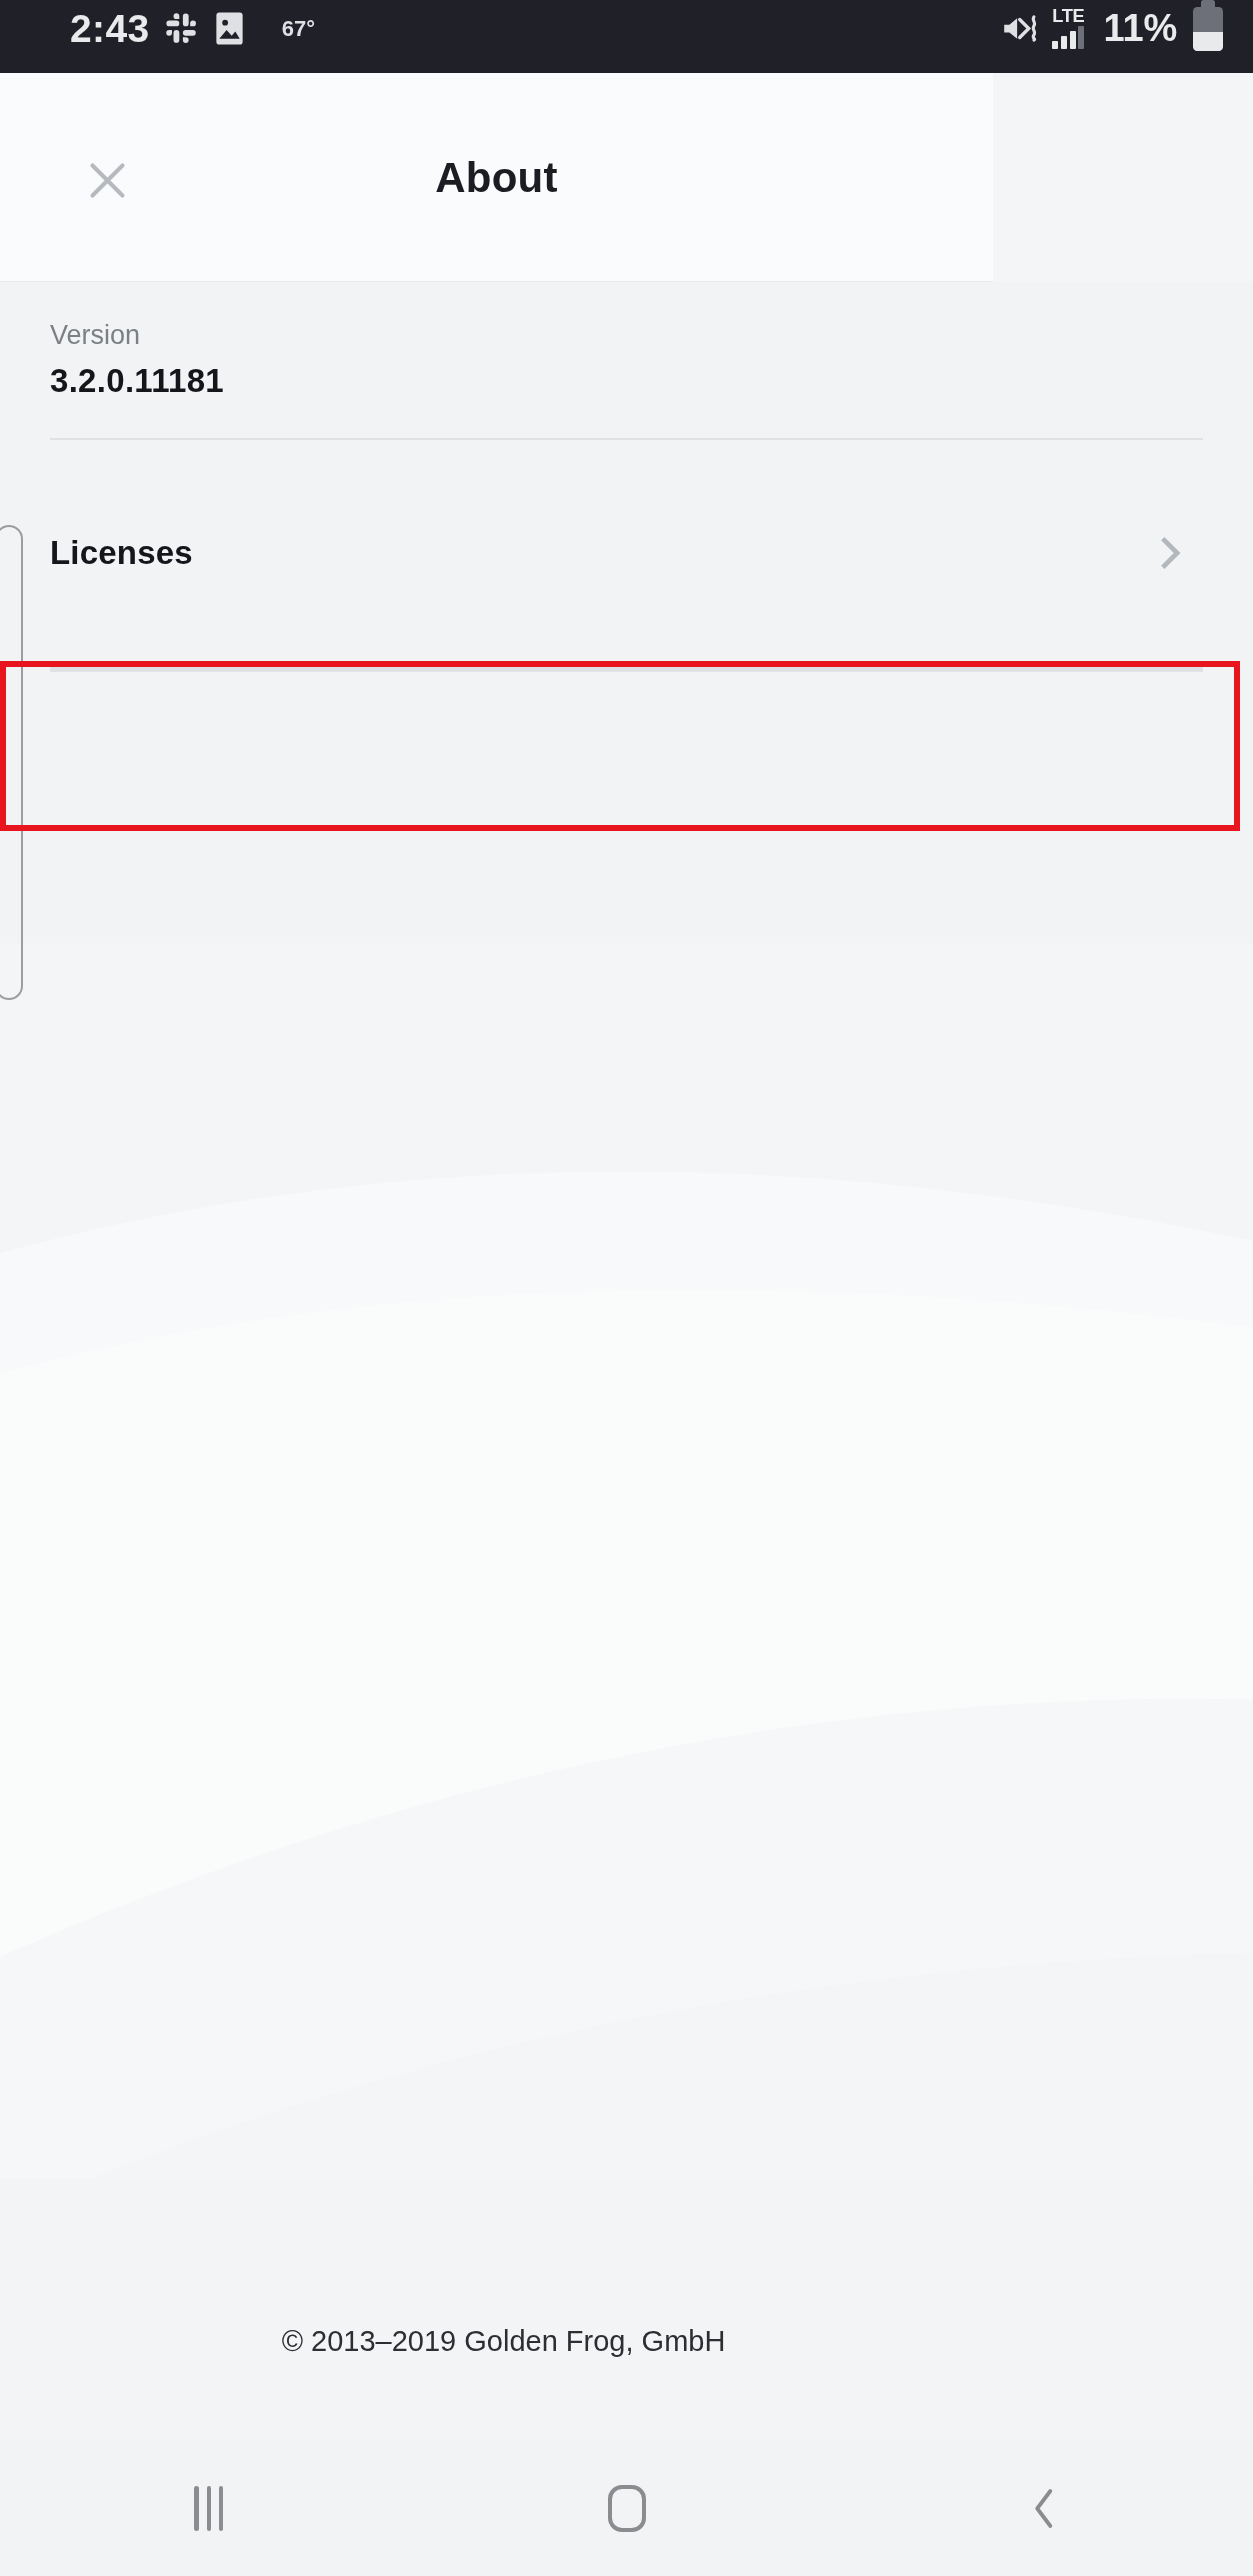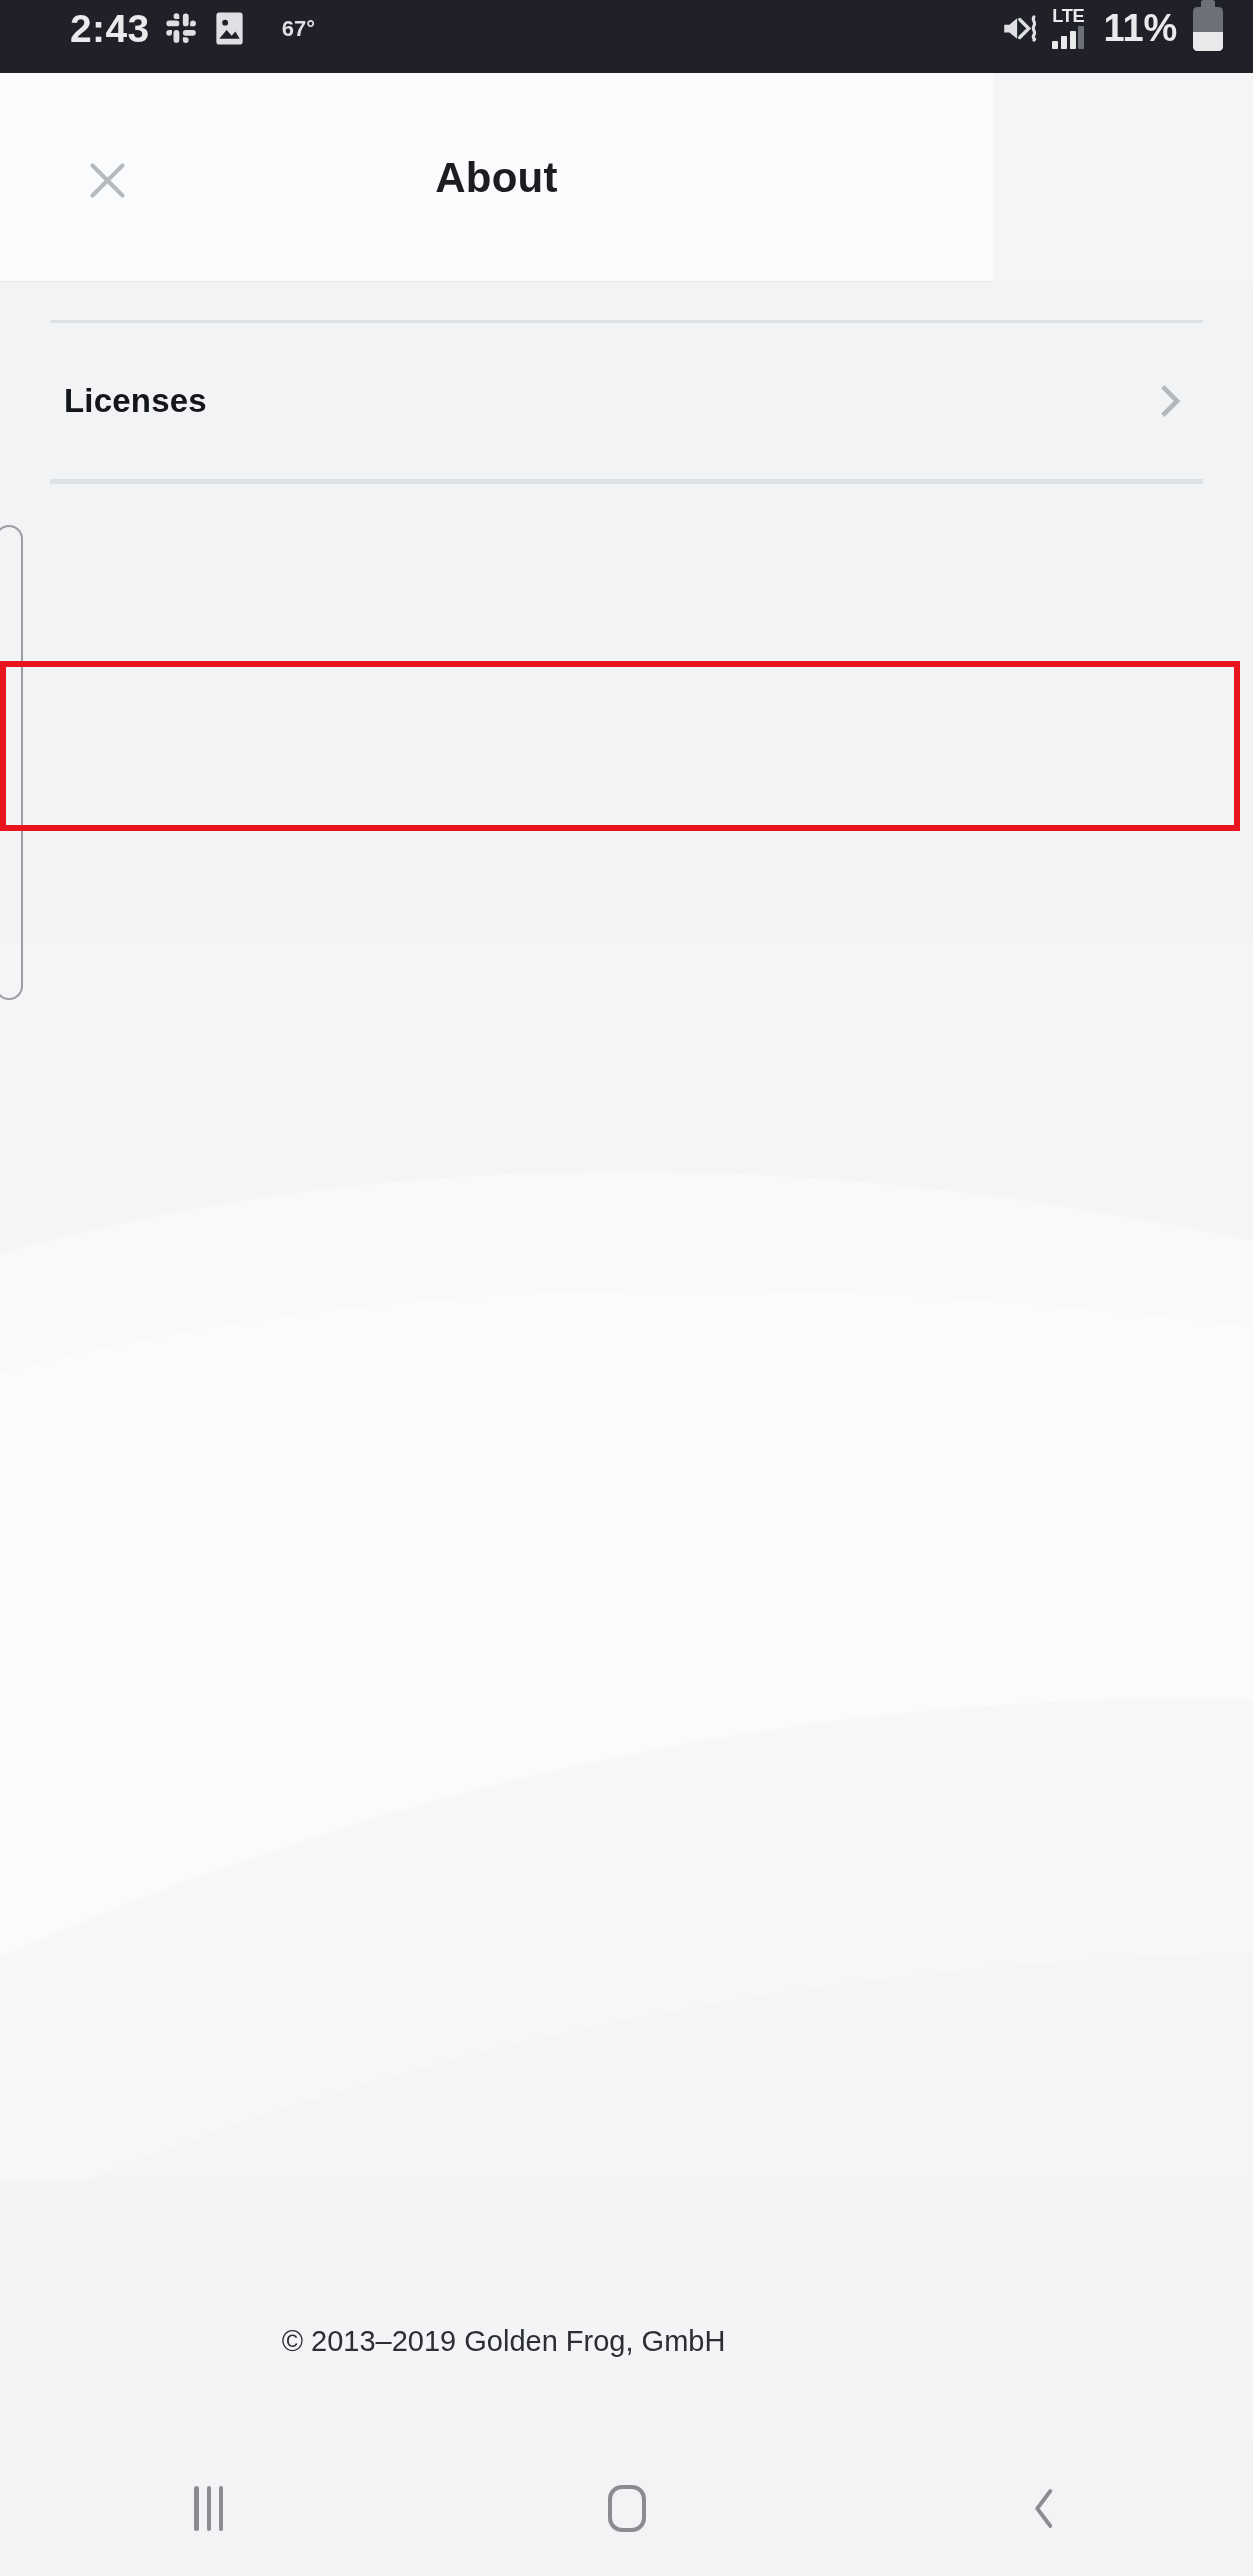--- a/index.html
+++ b/index.html
@@ -93,23 +93,23 @@
   .version-value{
     font-size:33px; font-weight:bold; color:#14161b; letter-spacing:0.3px;
   }
   .divider{
     height:2.6px; background:#dfe2e5;
     margin:38px 50px 0 50px;
   }
 
   .row{
     position:relative;
-    height:156px;
+    height:226px;
     display:flex; align-items:center;
-    padding:0 64px;
+    padding:0 50px;
     cursor:pointer;
   }
   .row-label{
     font-size:33px; font-weight:bold; color:#14161b; letter-spacing:0.2px;
   }
   .chev{
     position:absolute; right:64px; top:50%;
     transform:translateY(-50%);
     width:38px; height:38px;
   }
@@ -232,20 +232,24 @@
     <path d="M0 760 L1440 760 L1440 2480 L0 2480 Z" fill="#f4f5f6"></path>
     <path d="M-200 1180 Q 620 880 1640 1150 L1640 2480 L-200 2480 Z" fill="#f8f9fa"></path>
     <path d="M-200 1320 Q 500 1050 1640 1230 L1640 2480 L-200 2480 Z" fill="#fafbfb"></path>
     <path d="M-200 2020 Q 700 1560 1640 1640 L1640 2480 L-200 2480 Z" fill="#f6f7f8"></path>
     <path d="M-200 2320 Q 600 1900 1640 1920 L1640 2480 L-200 2480 Z" fill="#f4f5f6"></path>
     <path d="M0 2180 L1440 2180 L1440 2480 L0 2480 Z" fill="#f3f4f5"></path>
   </svg>
 
   <div class="list">
 
+    <div class="version-block">
+      <div class="version-label">Version</div>
+      <div class="version-value">3.2.0.11181</div>
+    </div>
 
     <div class="divider"></div>
 
     <div class="row">
       <span class="row-label">Licenses</span>
       <svg class="chev" viewBox="0 0 24 24" fill="none">
         <path d="M8.5 4 L16.5 12 L8.5 20" stroke="#b3b8bd" stroke-width="3" stroke-linecap="square" stroke-linejoin="miter"></path>
       </svg>
     </div>
 

